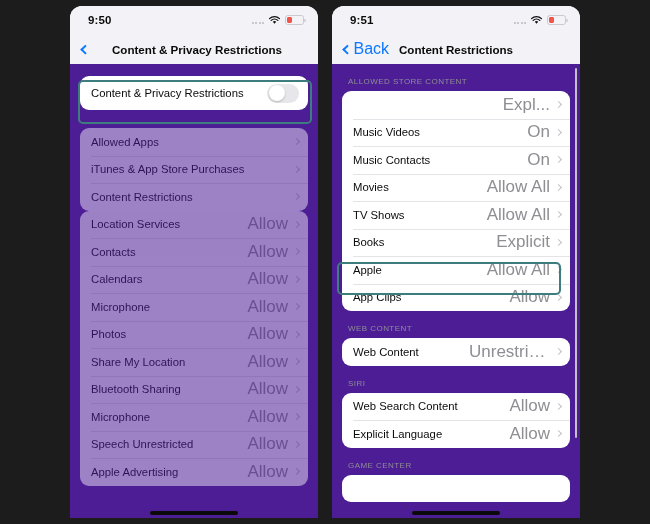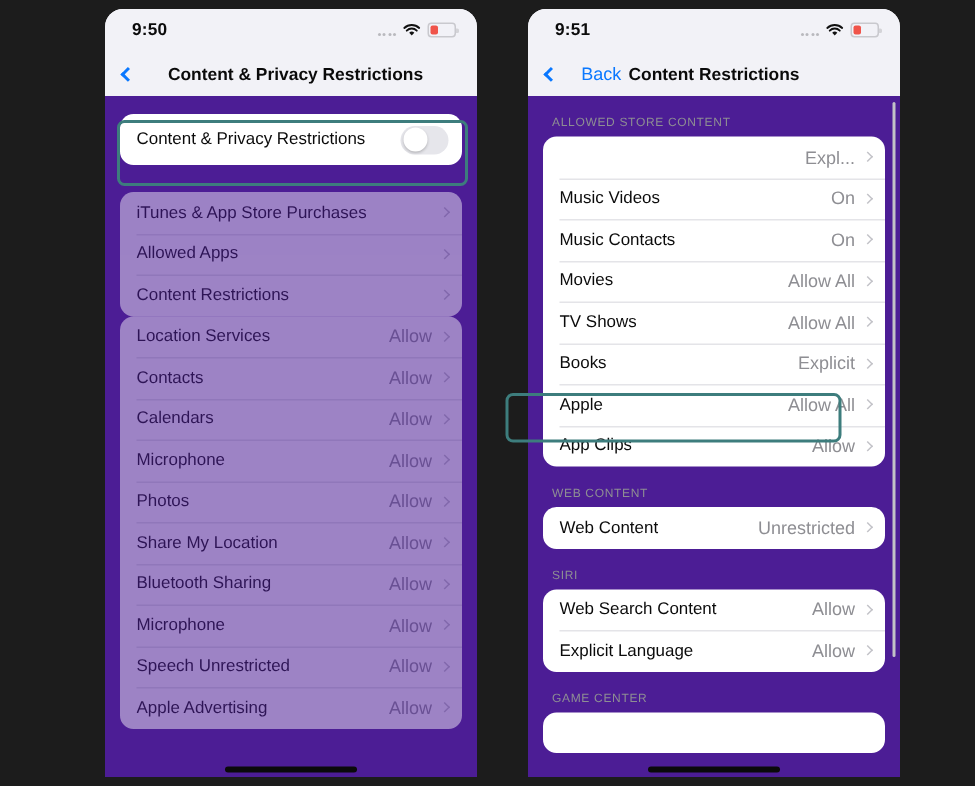--- a/index.html
+++ b/index.html
@@ -21,21 +21,21 @@
     top: 6px;
     width: 248px;
     height: 512px;
     background: #f2f2f7;
     border-radius: 12px 12px 0 0;
     overflow: hidden;
     display: flex;
     flex-direction: column;
   }
   .phone.left  { left: 70px; }
-  .phone.right { left: 352px; }
+  .phone.right { left: 332px; }
 
   
   .statusbar {
     height: 28px;
     flex: 0 0 28px;
     display: flex;
     align-items: center;
     justify-content: space-between;
     padding: 0 14px 0 18px;
     background: #f2f2f7;
@@ -85,23 +85,23 @@
     height: 30px;
     position: relative;
     display: flex;
     align-items: center;
     background: #f2f2f7;
     padding: 0 10px;
   }
   .nav-back {
     display: flex;
     align-items: center;
-    gap: 17px;
+    gap: 3px;
     color: #0a78ff;
-    font-size: 12px;
+    font-size: 16px;
     z-index: 2;
     cursor: pointer;
   }
   .chev-left {
     display: inline-block;
     width: 6.5px; height: 6.5px;
     border-left: 2.1px solid #0a78ff;
     border-bottom: 2.1px solid #0a78ff;
     transform: rotate(45deg);
     margin-left: 2px;
@@ -166,21 +166,21 @@
   }
   .row-label {
     font-size: 11.3px;
     color: #0b0b0b;
     white-space: nowrap;
     overflow: hidden;
     text-overflow: ellipsis;
   }
   .row-value {
     margin-left: auto;
-    font-size: 12px;
+    font-size: 17px;
     color: #8e8e93;
     padding-left: 5px;
     white-space: nowrap;
     max-width: 86px;
     overflow: hidden;
     text-overflow: ellipsis;
     flex: 0 0 auto;
   }
   .chev-right {
     flex: 0 0 auto;
@@ -276,26 +276,26 @@
           <span class="row-label">Content &amp; Privacy Restrictions</span>
           <span class="switch">
               <i></i>
             </span>
         </div>
       </div>
 
       <div class="group-header"></div>
       <div class="card dim">
         <div class="row">
+          <span class="row-label">Allowed Apps</span>
+          <span class="row-value"></span>
+          <span class="chev-right"></span>
+        </div>
+        <div class="row">
           <span class="row-label">iTunes &amp; App Store Purchases</span>
-          <span class="row-value"></span>
-          <span class="chev-right"></span>
-        </div>
-        <div class="row">
-          <span class="row-label">Allowed Apps</span>
           <span class="row-value"></span>
           <span class="chev-right"></span>
         </div>
         <div class="row">
           <span class="row-label">Content Restrictions</span>
           <span class="row-value"></span>
           <span class="chev-right"></span>
         </div>
       </div>
 

